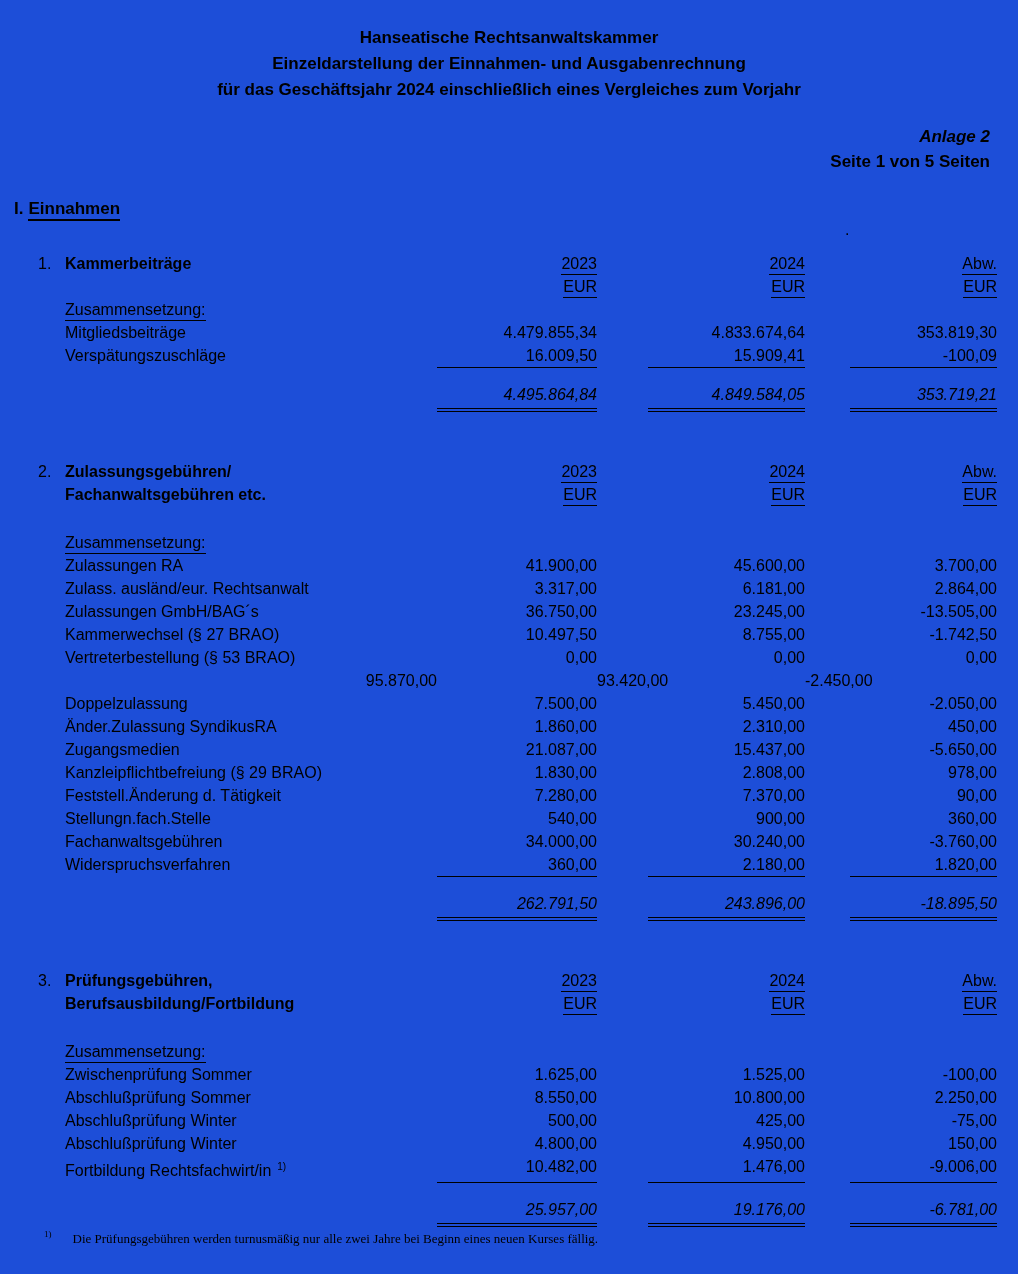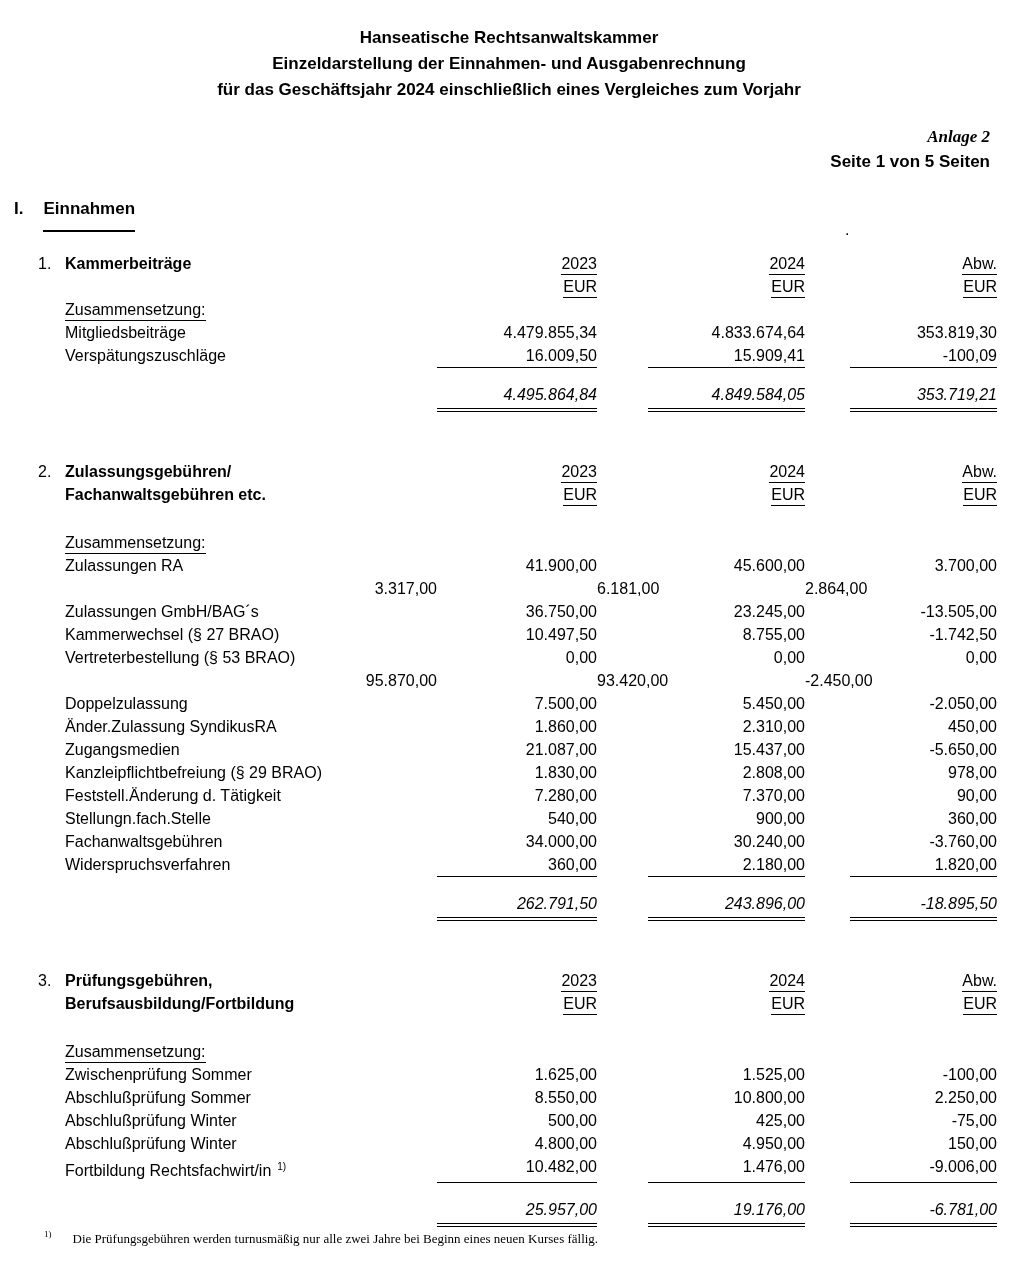--- a/index.html
+++ b/index.html
@@ -1,31 +1,31 @@
 <!DOCTYPE html>
 <html><head>
 <meta charset="utf-8">
 <style>
   html,body { margin:0; padding:0; background:#e8e8e8; }
   .page {
     position:relative;
     width:1018px; height:1274px;
     margin:0 auto;
-    background:#ffffff;
+    background:#1d4ed8;
     color:#000;
     font-family:"Liberation Sans","DejaVu Sans",sans-serif;
     font-size:16px;
     overflow:hidden;
   }
   
   .doc-title { padding-top:25px; text-align:center; font-weight:bold; font-size:17px; line-height:26px; }
   .annex-area { margin-top:21px; padding-right:28px; text-align:right; font-size:17px; font-weight:bold; line-height:25px; }
-  .annex-label { font-style:italic;font-family:Liberation Serif, serif; }
+  .annex-label { font-style:italic; }
   .chapter { margin:24px 0 0 14px; font-size:17px; font-weight:bold; line-height:22px; }
-  .chapter .chap-title { margin-left:20px; border-bottom:2px solid #000; padding-bottom:12px; }
+  .chapter .chap-title { margin-left:5px; border-bottom:2px solid #000; padding-bottom:1px; }
   .stray-dot { position:absolute; left:845px; top:221px; font-size:16px; }
   
   #sections { margin-top:32px; }
   .section + .section { margin-top:48px; }
   .grid {
     display:grid;
     grid-template-columns:27px 372px 160px 51px 157px 45px 147px;
     margin-left:38px;
     line-height:23px;
   }
@@ -146,20 +146,21 @@
           <div class="cell num"></div>
           <div class="cell label"><span>Zulassungen RA</span></div>
           <div class="cell val">41.900,00</div>
           <div class="cell"></div>
           <div class="cell val">45.600,00</div>
           <div class="cell"></div>
           <div class="cell val">3.700,00</div>
         </div>
         <div class="grid datarow">
           <div class="cell num"></div>
+          <div class="cell label"><span>Zulass. ausländ/eur. Rechtsanwalt</span></div>
           <div class="cell val">3.317,00</div>
           <div class="cell"></div>
           <div class="cell val">6.181,00</div>
           <div class="cell"></div>
           <div class="cell val">2.864,00</div>
         </div>
         <div class="grid datarow">
           <div class="cell num"></div>
           <div class="cell label"><span>Zulassungen GmbH/BAG´s</span></div>
           <div class="cell val">36.750,00</div>

